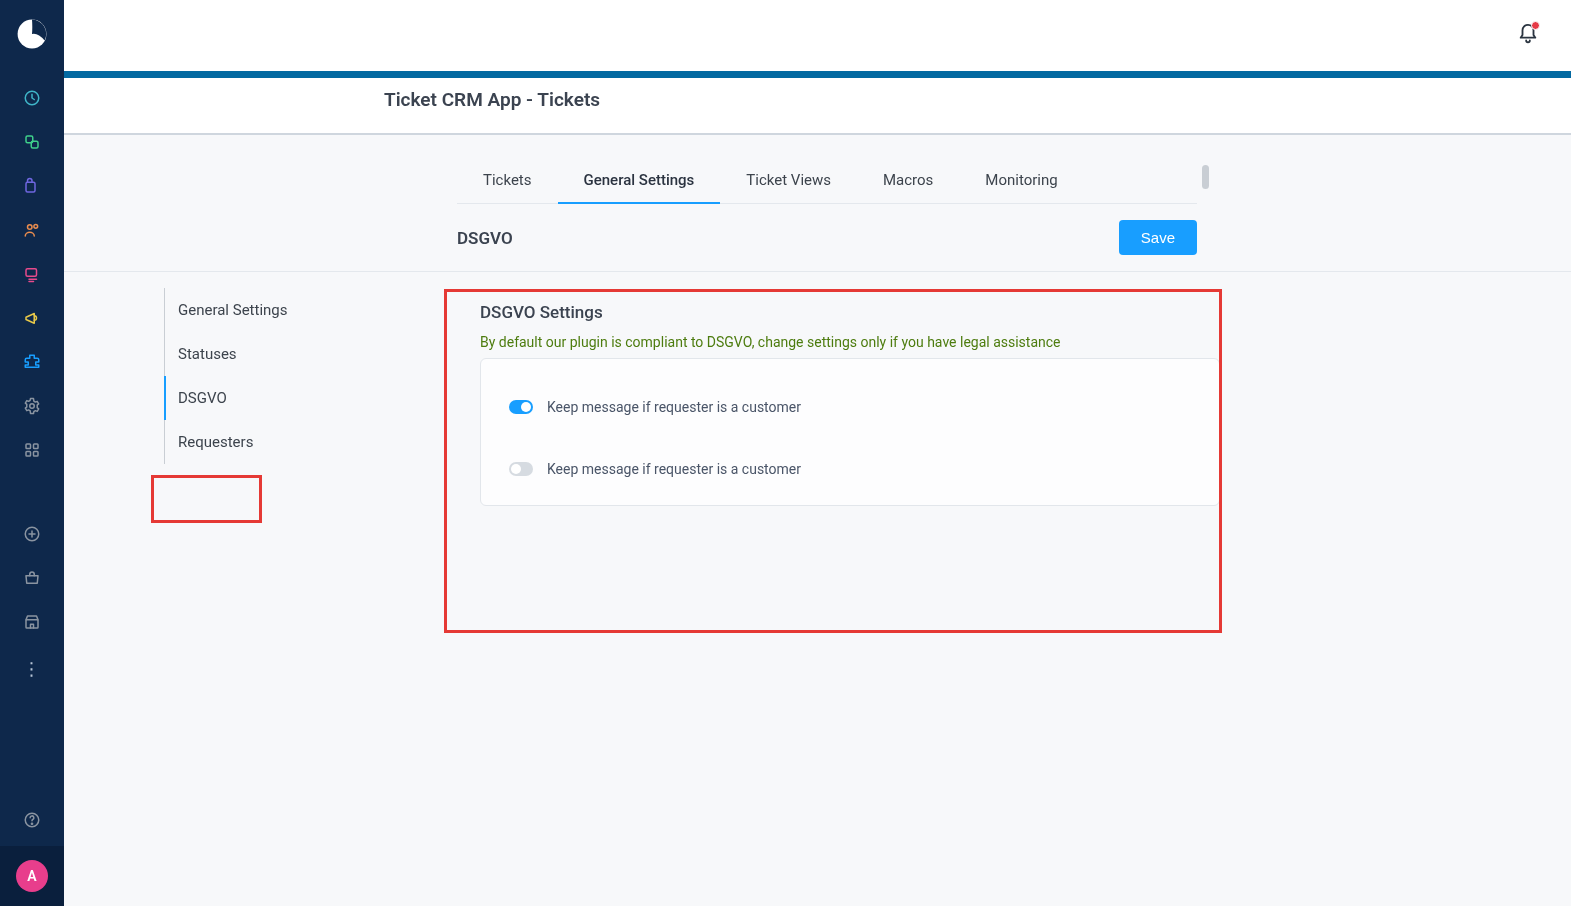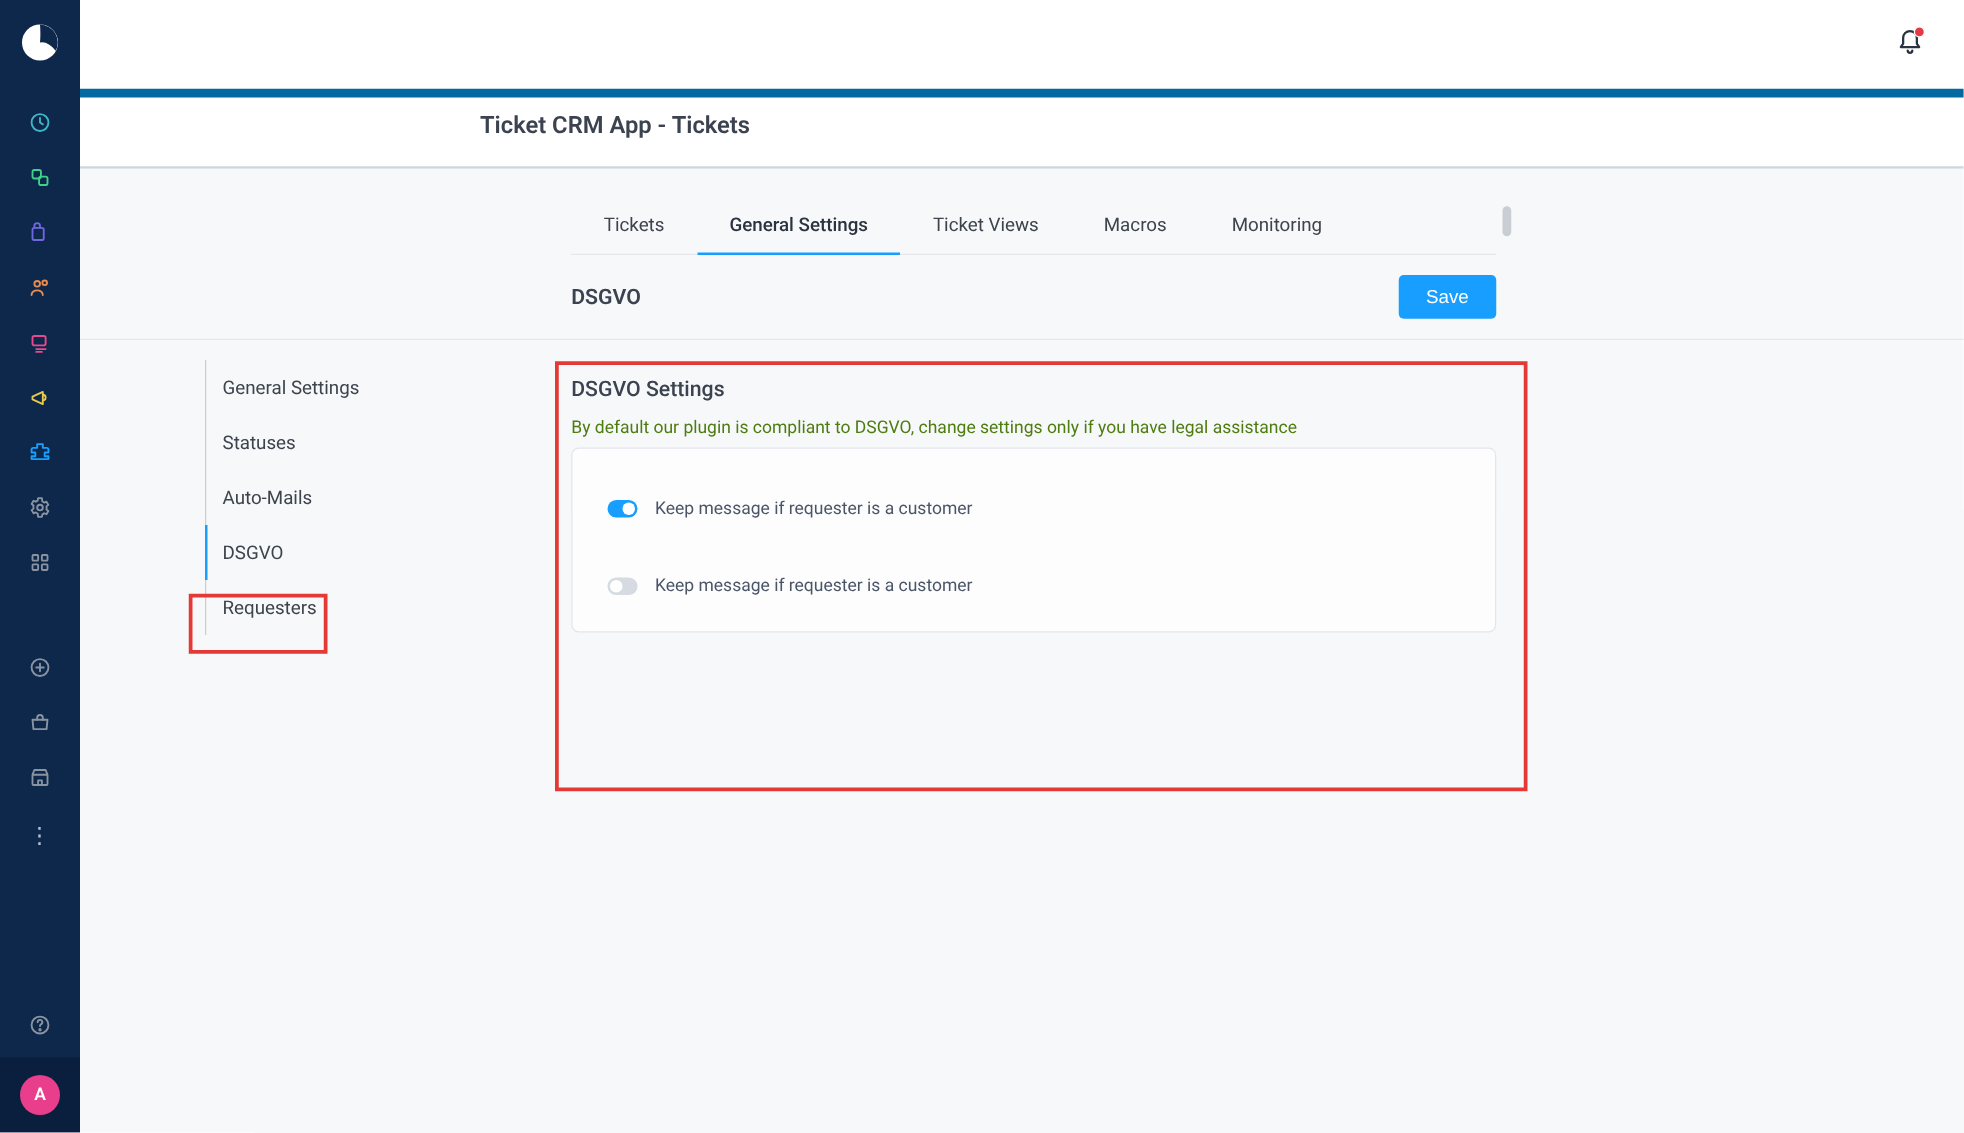--- a/index.html
+++ b/index.html
@@ -53,21 +53,21 @@
 .left-menu { position:absolute; left:100px; top:16px; width:210px;}
 .left-menu-inner { border-left:1px solid #c9ced4; }
 .lm-item { padding:13px 0 13px 13px; font-size:15px; color:#3d444d; cursor:pointer; position:relative;}
 .lm-item.active { font-weight:400;}
 .lm-item.active::before { content:""; position:absolute; left:-1px; top:0; bottom:0; width:2px; background:#189eff;}
 
 
 .hl-sidebar { position:absolute; left:87px; top:203px; width:111px; height:48px; border:3px solid #e53935; pointer-events:none;}
 .hl-card { position:absolute; left:380px; top:17px; width:778px; height:344px; border:3px solid #e53935; pointer-events:none;}
 
-.card-area { position:absolute; left:393px; top:30px; width:740px;}
+.card-area { position:absolute; left:416px; top:30px; width:740px;}
 .card-heading { font-size:17px; color:#3b4350; font-weight:500; margin-bottom:12px;}
 .card-sub { font-size:14px; color:#4d7c0f; margin-bottom:8px;}
 .card { border:1px solid #e2e6eb; border-radius:6px; background:#fdfdfe; padding:40px 28px 28px 28px; display:flex; flex-direction:column; gap:46px;justify-content:center;}
 .row { display:flex; align-items:center; gap:14px;}
 .row-label { font-size:14px; color:#4a5568;}
 
 .toggle { width:24px; height:14px; border-radius:10px; position:relative; cursor:pointer; flex:none;}
 .toggle.on { background:#189eff;}
 .toggle.off { background:#d6dbe1;}
 .toggle .knob { position:absolute; top:2px; width:10px; height:10px; border-radius:50%; background:#fff;}
@@ -216,21 +216,20 @@
       <button class="save-btn">Save</button>
     </div>
   </div>
 
   <div class="body">
 
     <div class="left-menu">
       <div class="left-menu-inner" id="leftmenu">
           <div class="lm-item">General Settings</div>
           <div class="lm-item">Statuses</div>
-          <div class="lm-item">Auto-Mails</div>
           <div class="lm-item active">DSGVO</div>
           <div class="lm-item">Requesters</div>
         </div>
     </div>
 
     <div class="card-area">
       <div class="card-heading">DSGVO Settings</div>
       <div class="card-sub">By default our plugin is compliant to DSGVO, change settings only if you have legal assistance</div>
       <div class="card" id="card">
           <div class="row">

